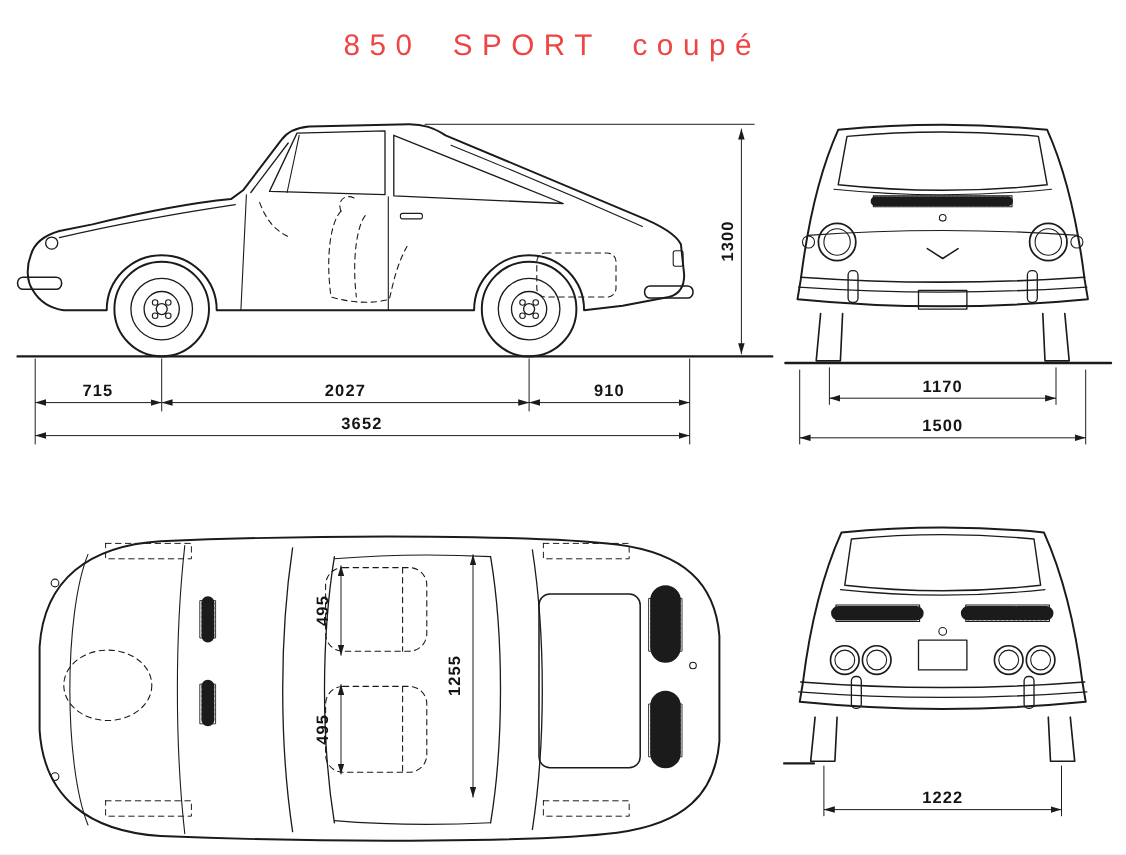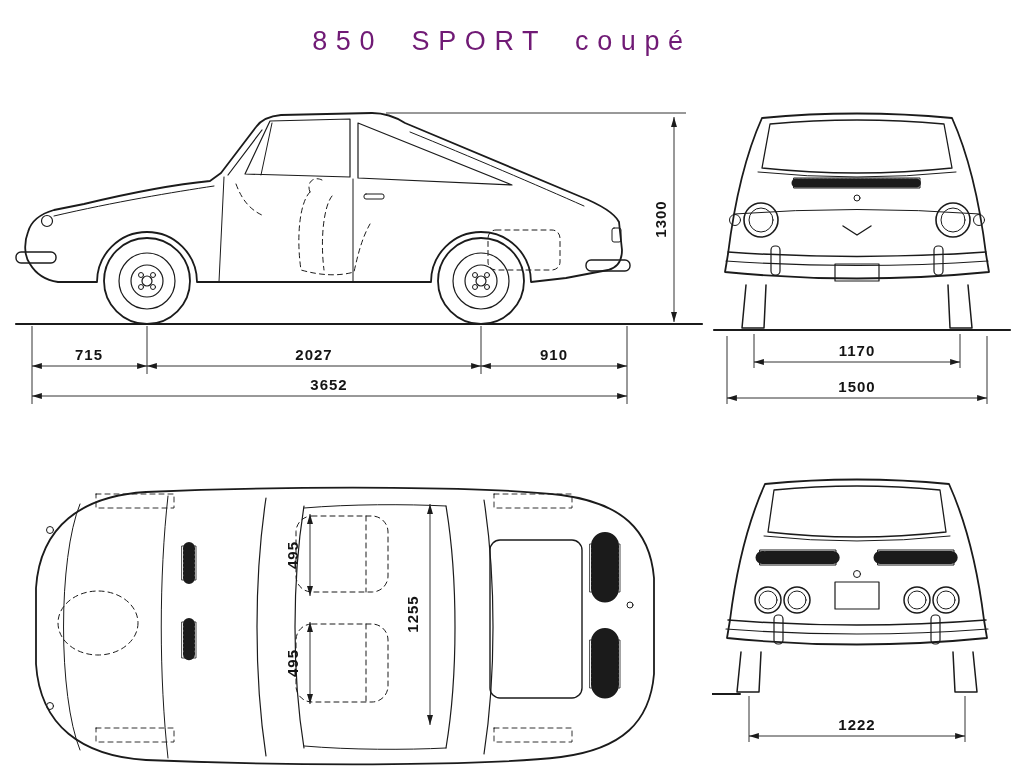--- a/index.html
+++ b/index.html
@@ -2,21 +2,21 @@
 <html><head>
 <meta charset="utf-8">
 <style>
   html,body{margin:0;padding:0;background:#e8e8e8;}
   .canvas{
     position:relative;width:1024px;height:777px;background:#ffffff;
     overflow:hidden;font-family:"Liberation Sans",sans-serif;color:#1b1b1b;
   }
   .title{
     position:absolute;top:26px;left:0;width:1004px;text-align:center;
-    font-size:27px;font-weight:500;letter-spacing:0.32em;word-spacing:0.45em;color:#701a75;
+    font-size:27px;font-weight:500;letter-spacing:0.32em;word-spacing:0.45em;color:#ef4444;
   }
   svg{position:absolute;display:block;}
   .ink{stroke:#1b1b1b;fill:none;stroke-linecap:round;stroke-linejoin:round;}
   .dims{stroke:#1b1b1b;fill:none;stroke-width:0.9;}
   .lbl{fill:#141414;stroke:none;font-family:"Liberation Sans",sans-serif;
        font-size:15px;font-weight:600;letter-spacing:1px;}
   .dashed{stroke-dasharray:5 4;}
 </style>
 </head>
 <body>

